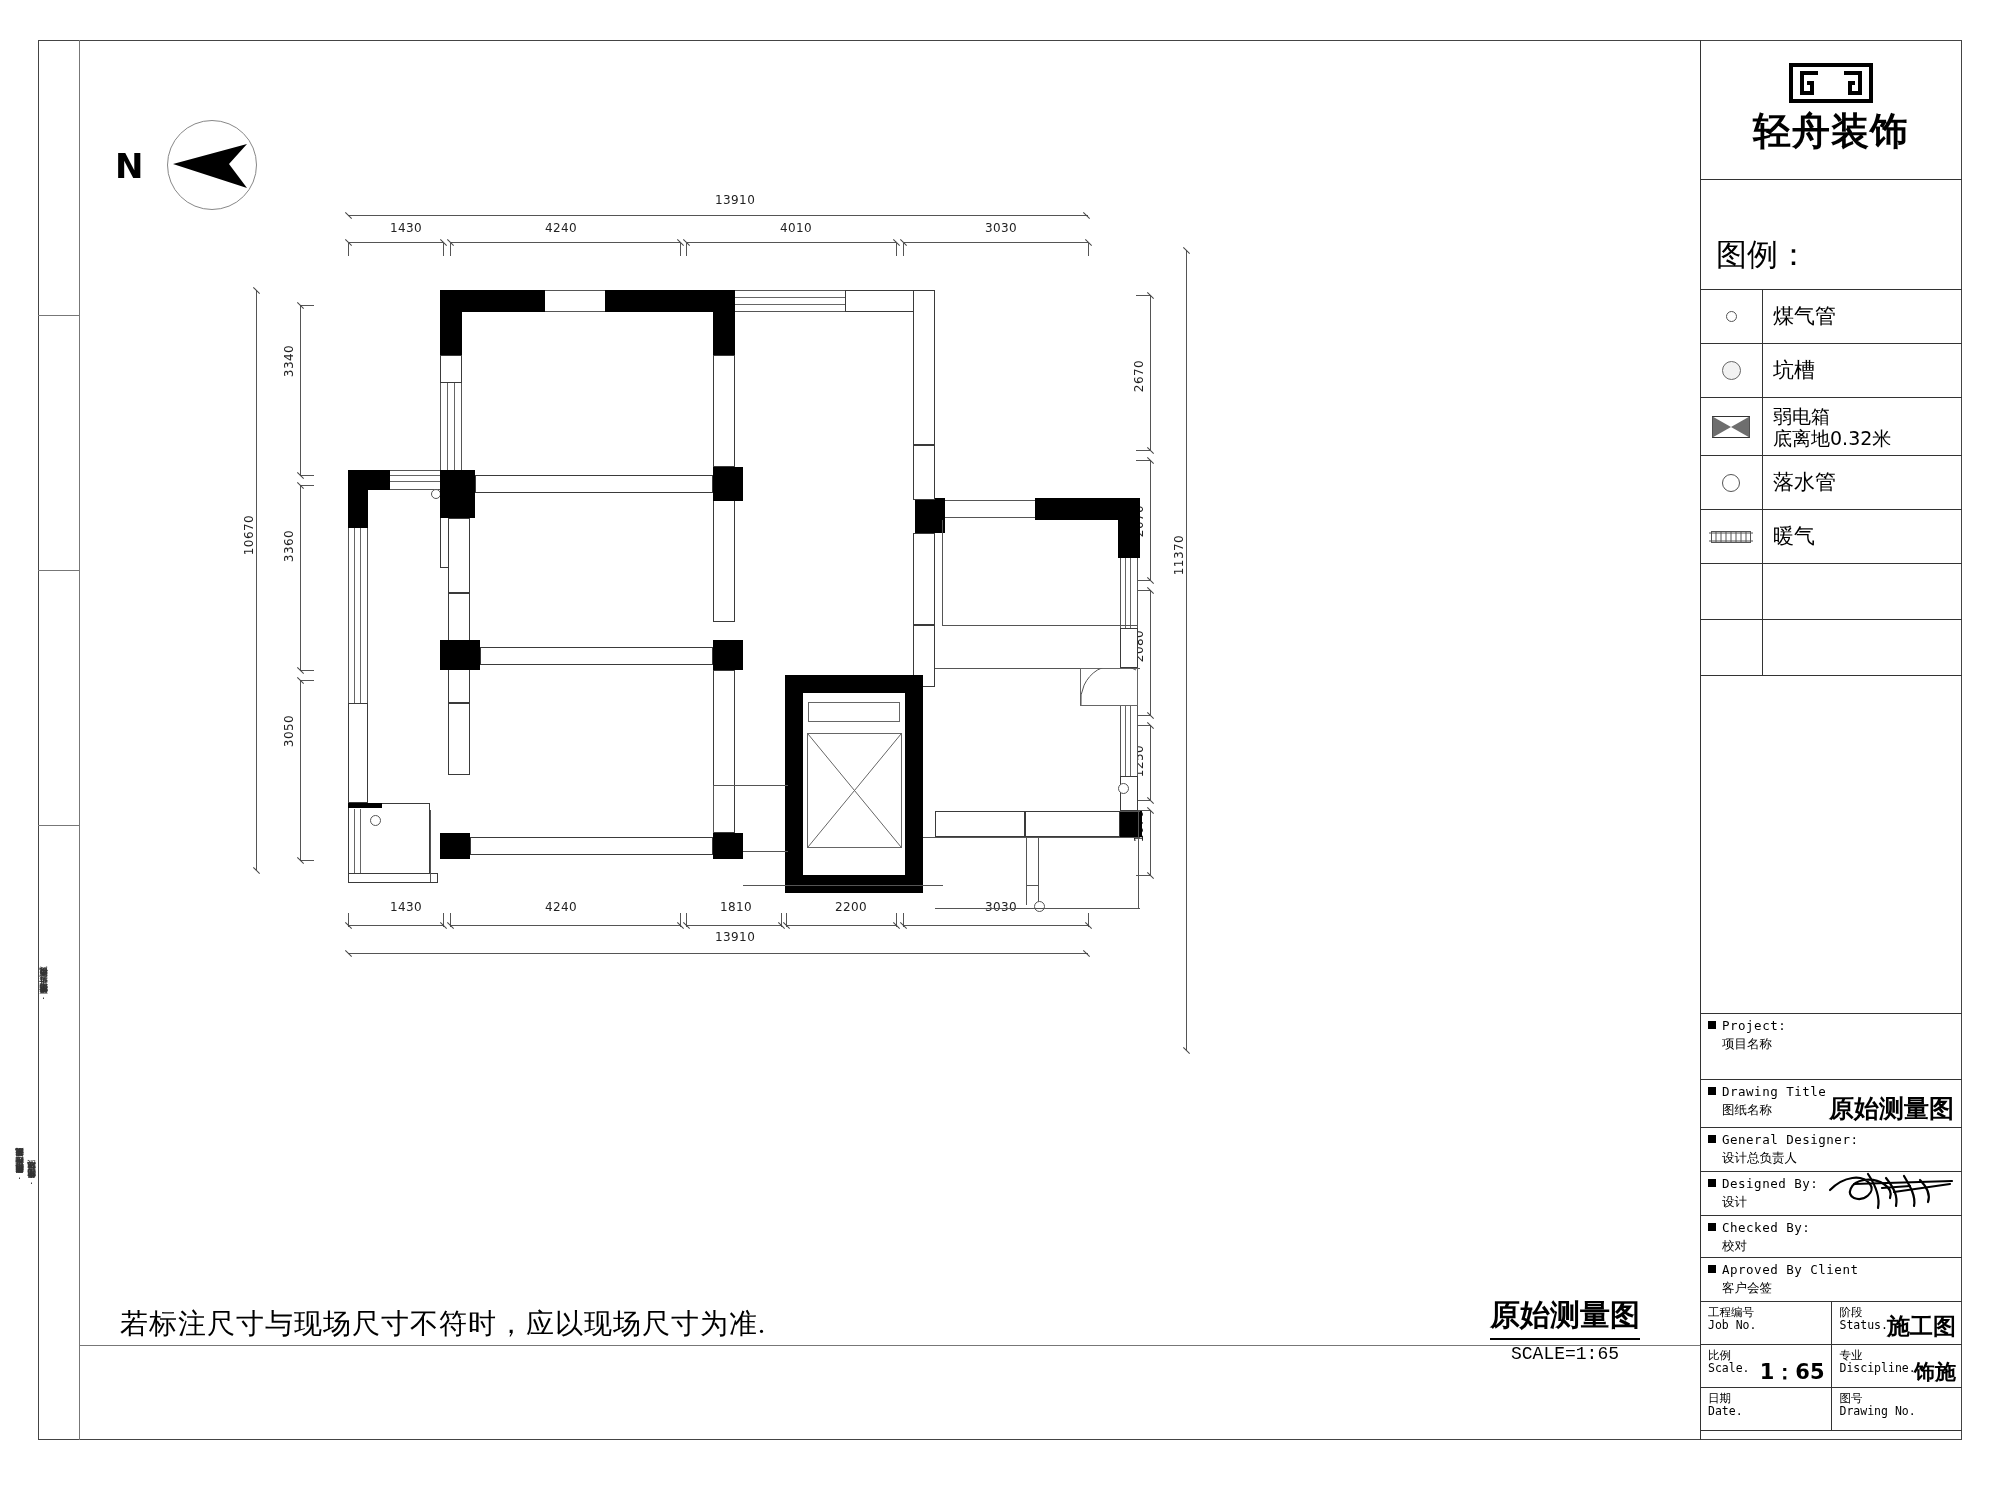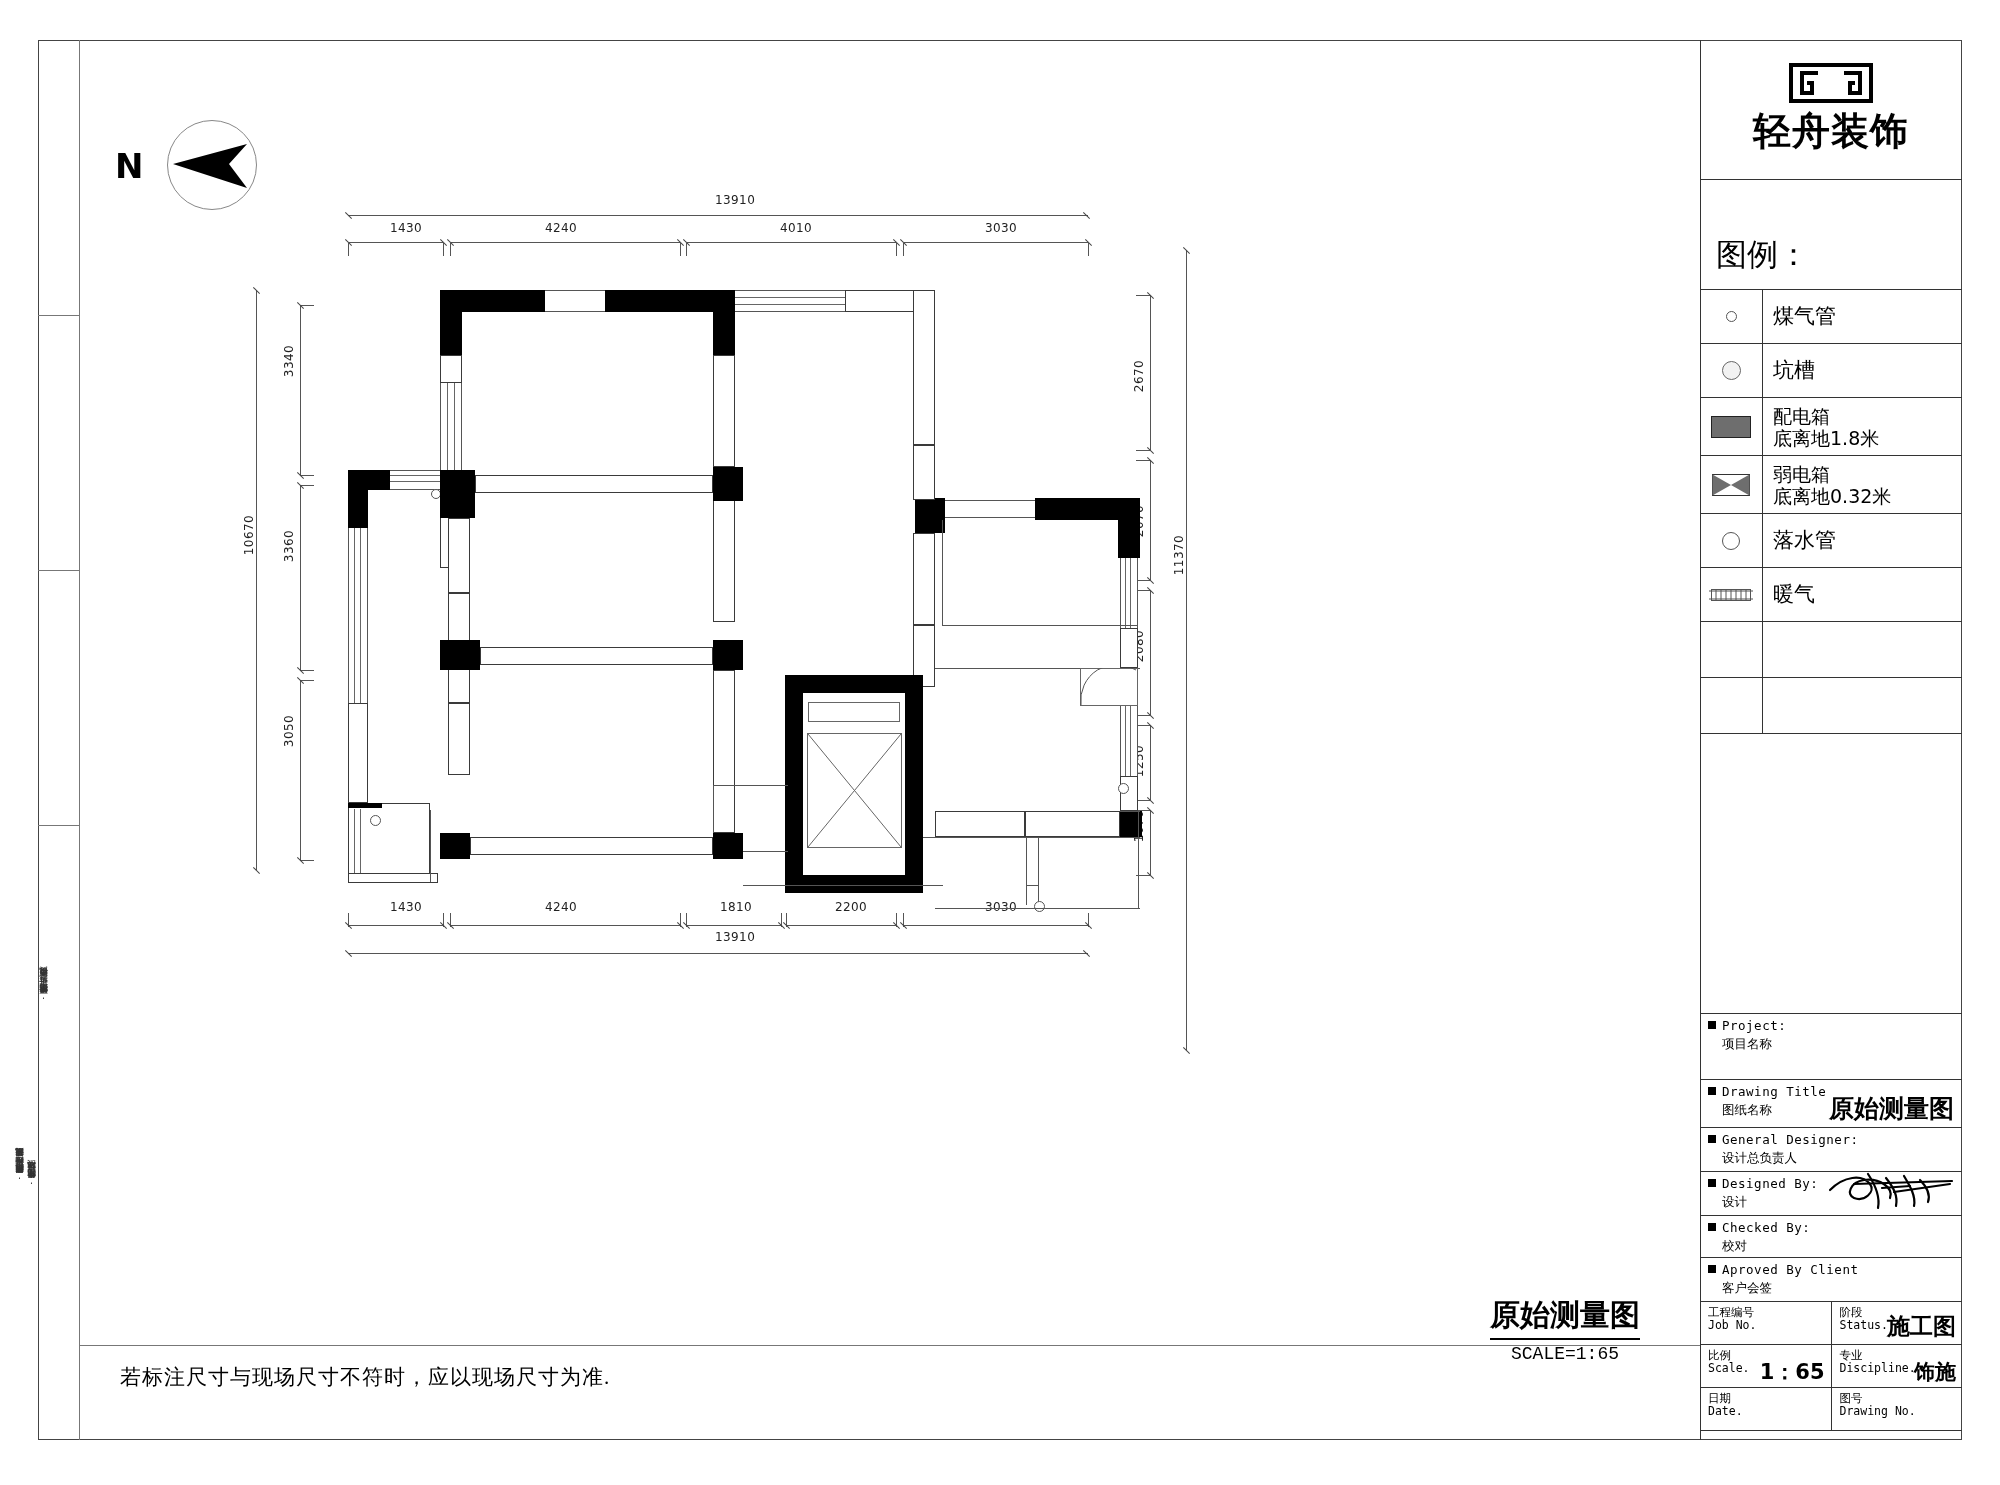--- a/index.html
+++ b/index.html
@@ -40,21 +40,21 @@
           white-space:nowrap;letter-spacing:.4px;}
   .dimtxtv{position:absolute;font-family:"DejaVu Sans",sans-serif;font-size:12px;color:#222;
           white-space:nowrap;letter-spacing:.4px;writing-mode:vertical-rl;transform:rotate(180deg);}
   .tickm{position:absolute;width:9px;height:1px;background:#444;transform:rotate(45deg);}
 
   
   #plan-title{left:1455px;top:1295px;text-align:center;width:220px;}
   #plan-title .t1{font-size:30px;font-weight:bold;font-family:"DejaVu Sans",sans-serif;
                   border-bottom:2px solid #000;padding-bottom:2px;display:inline-block;}
   #plan-title .t2{font-size:18px;font-family:Liberation Mono, monospace;margin-top:4px;}
-  #bottom-note{left:120px;top:1363px;font-size:21px;font-family:Liberation Serif, serif;letter-spacing:1px;}
+  #bottom-note{left:120px;top:1305px;font-size:28px;font-family:Liberation Serif, serif;letter-spacing:1px;}
 
   
   #logo-cell{left:1700px;top:40px;width:262px;height:140px;border-bottom:1.2px solid #333;box-sizing:border-box;
              display:flex;flex-direction:column;align-items:center;justify-content:center;}
   #logo-mark{width:86px;height:42px;}
   #logo-text{font-size:38px;font-weight:bold;font-family:"DejaVu Sans",sans-serif;letter-spacing:1px;margin-top:2px;}
 
   #legend-head{left:1700px;top:220px;width:262px;height:70px;border-bottom:1.2px solid #333;box-sizing:border-box;
                display:flex;align-items:center;padding-left:16px;}
   #legend-head span{font-size:31px;font-family:"DejaVu Sans",sans-serif;}
@@ -387,29 +387,20 @@
 
 
   <div class="lrow" style="height:54px;">
     <div class="lsym">
       <div style="width:17px;height:17px;border:1px solid #666;border-radius:50%;background:#f2f2f2;"></div>
     </div>
     <div class="ltxt">坑槽</div>
   </div>
 
 
-  <div class="lrow" style="height:58px;">
-    <div class="lsym">
-      <div style="width:38px;height:20px;background:#6e6e6e;border:1px solid #222;"></div>
-    </div>
-    <div class="ltxt two">
-      <div>配电箱</div>
-      <div>底离地1.8米</div>
-    </div>
-  </div>
 
   <div class="lrow" style="height:58px;">
     <div class="lsym">
       <svg width="38" height="22" viewBox="0 0 38 22">
         <rect x="0.5" y="0.5" width="37" height="21" fill="#fff" stroke="#333"></rect>
         <polygon points="0.5,0.5 19,11 0.5,21.5" fill="#6e6e6e"></polygon>
         <polygon points="37.5,0.5 19,11 37.5,21.5" fill="#6e6e6e"></polygon>
       </svg>
     </div>
     <div class="ltxt two">

